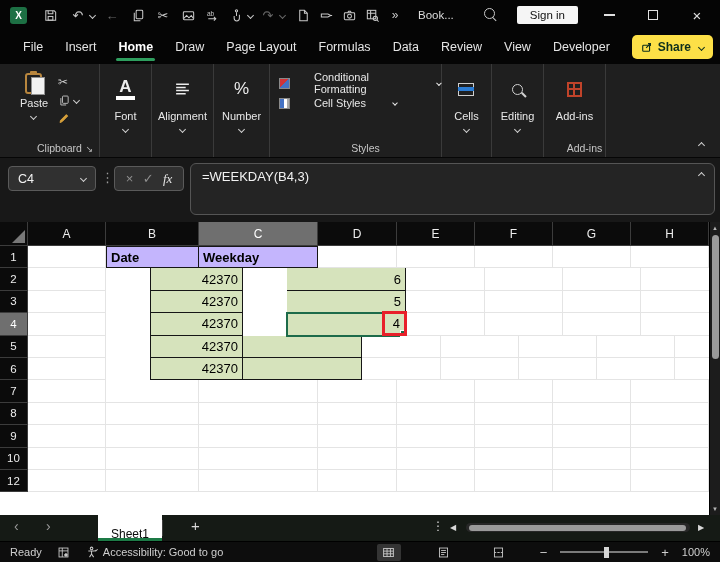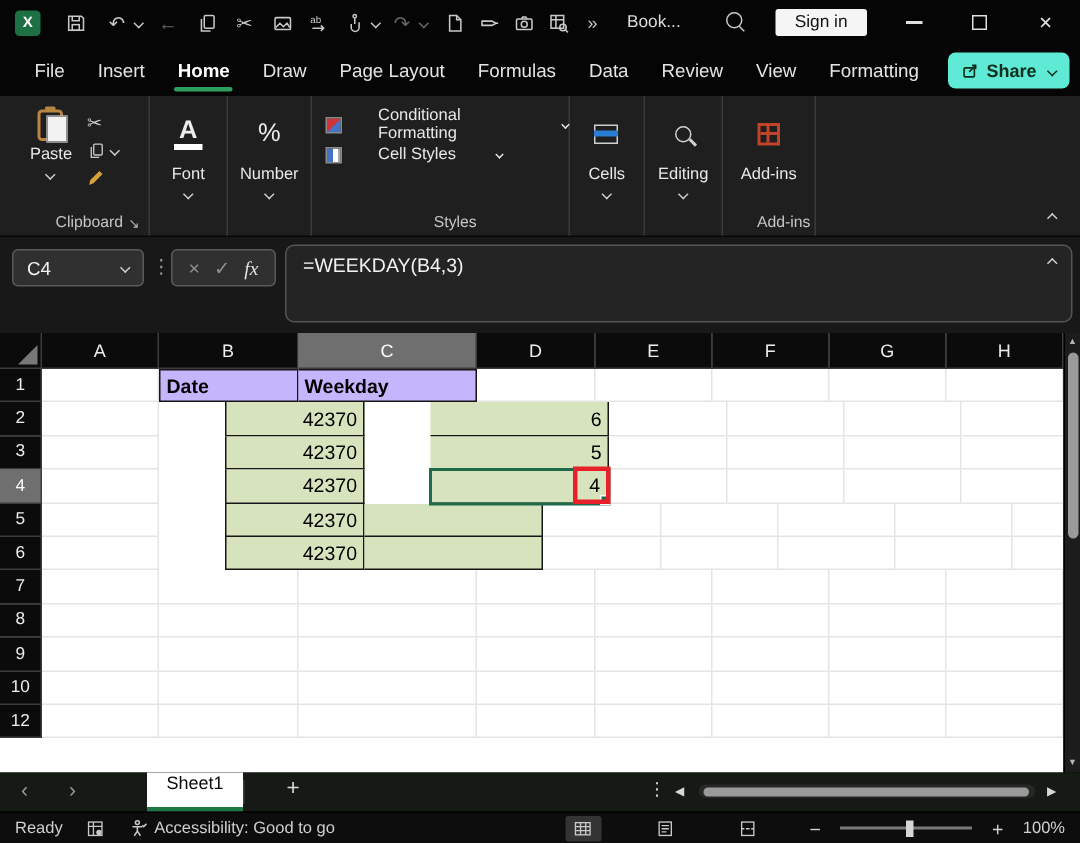--- a/index.html
+++ b/index.html
@@ -31,21 +31,21 @@
   .wclose{font-size:15px;color:#e0e0e0;}
 
   
   .tabrow{position:absolute;top:30px;left:0;width:720px;height:34px;background:#050505;
           display:flex;align-items:center;padding-left:12px;}
   .tab{position:relative;color:#e4e4e4;font-size:12.5px;padding:0 11px;height:34px;
        display:flex;align-items:center;cursor:default;}
   .tab.active{color:#fff;font-weight:bold;}
   .tab.active::after{content:'';position:absolute;left:9px;right:9px;bottom:3px;height:3px;
        background:#2e9e5e;border-radius:2px;}
-  .sharebtn{position:absolute;right:7px;top:5px;height:24px;background:#5eead4;border-radius:5px;
+  .sharebtn{position:absolute;right:7px;top:5px;height:24px;background:#fde047;border-radius:5px;
        display:flex;align-items:center;gap:5px;padding:4px 9px;color:#0e2f1c;font-size:12px;font-weight:bold;}
   .sharebtn svg{stroke:#0e2f1c;fill:none;stroke-width:1.3;}
   .sharebtn .chev{border-color:#0e2f1c;}
 
   
   .ribbon{position:absolute;top:64px;left:0;width:720px;height:94px;background:#1f1f1f;
           border-bottom:1px solid #060606;display:flex;}
   .rgroup{position:relative;height:100%;border-right:1px solid #3a3a3a;display:flex;
           flex-direction:column;align-items:center;padding-top:7px;flex:none;}
   .w100{width:100px;} .w52{width:52px;} .w62{width:62px;} .w56{width:56px;}
@@ -129,21 +129,21 @@
 
   .vscroll{position:absolute;top:222px;right:0;width:11px;height:293px;background:#1c1c1c;
       border-left:1px solid #000;}
   .vscroll .arr{position:absolute;left:0;right:0;text-align:center;font-size:6px;color:#b5b5b5;}
   .vthumb{position:absolute;left:2px;top:13px;width:7px;height:124px;background:#9a9a9a;border-radius:4px;}
 
   
   .tabbar{position:absolute;top:515px;left:0;width:720px;height:26px;background:#151a15;}
   .tabbar .nav{position:absolute;top:3px;font-size:14px;color:#9a9a9a;}
   .sheettab{position:absolute;left:98px;top:0;height:26px;background:#fff;color:#0a0a0a;
-      display:flex;align-items:flex-start;padding:0 13px;font-size:12px;}
+      display:flex;align-items:flex-end;padding:0 13px;font-size:12px;}
   .sheettab::after{content:'';position:absolute;left:0;right:0;bottom:0;height:3px;background:#1d7a46;}
   .tdivider{position:absolute;left:162px;top:5px;width:1px;height:16px;background:#3f3f3f;}
   .addsheet{position:absolute;left:191px;top:2px;font-size:15px;color:#d8d8d8;}
   .tdots{position:absolute;left:432px;top:4px;font-size:12px;color:#d8d8d8;}
   .harr{position:absolute;top:8px;font-size:8px;color:#d8d8d8;}
   .htrack{position:absolute;left:466px;top:8px;width:224px;height:9px;background:#272727;border-radius:5px;}
   .hthumb{position:absolute;left:3px;top:1.5px;width:217px;height:6px;background:#9a9a9a;border-radius:3px;}
 
   
   .statusbar{position:absolute;top:541px;left:0;width:720px;height:21px;background:#0d0d0d;
@@ -246,21 +246,21 @@
   <div class="tabrow" id="tabrow">
     <span class="tab">File</span>
       <span class="tab">Insert</span>
       <span class="tab active">Home</span>
       <span class="tab">Draw</span>
       <span class="tab">Page Layout</span>
       <span class="tab">Formulas</span>
       <span class="tab">Data</span>
       <span class="tab">Review</span>
       <span class="tab">View</span>
-      <span class="tab">Formatting</span>
+      <span class="tab">Developer</span>
       <span class="tab">Help</span>
       <div class="sharebtn">
       <svg width="12" height="12" viewBox="0 0 14 14">
           <rect x="2" y="5" width="8" height="7" rx="1"></rect>
           <path d="M6 8l5-5M8.2 3H11v2.8"></path>
         </svg>
       <span>Share</span>
       <span class="chev"></span>
     </div>
   </div>
@@ -299,20 +299,31 @@
     <div class="rgroup w52">
       <div class="rbtn">
         <span class="ricon">
             <span class="fontA">A</span>
           </span>
         <span class="rlabel">Font</span>
         <span class="chev"></span>
       </div>
     </div>
 
+    <div class="rgroup w62">
+      <div class="rbtn">
+        <span class="ricon">
+          <svg width="17" height="14" viewBox="0 0 16 13" stroke="#ececec" stroke-width="1.4" fill="none">
+              <path d="M2 2h12M2 5h9M2 8h12M2 11h9"></path>
+            </svg>
+        </span>
+        <span class="rlabel">Alignment</span>
+        <span class="chev"></span>
+      </div>
+    </div>
 
     <div class="rgroup w56">
       <div class="rbtn">
         <span class="ricon">
             <span class="pct">%</span>
           </span>
         <span class="rlabel">Number</span>
         <span class="chev"></span>
       </div>
     </div>

